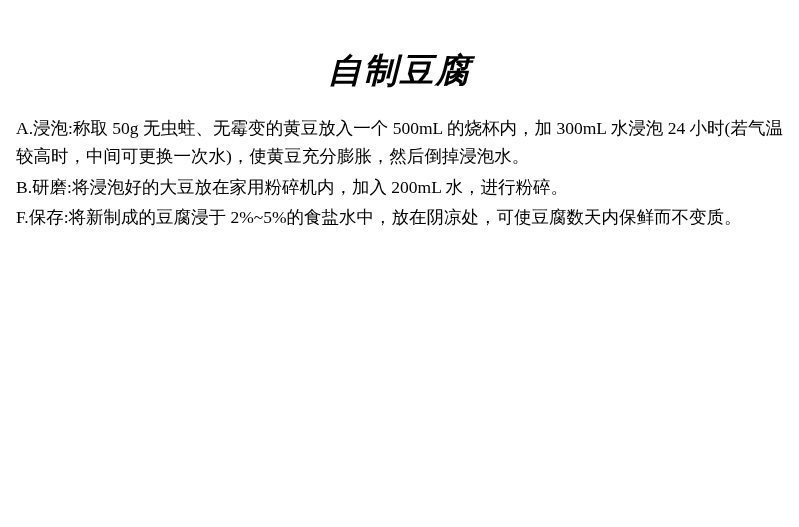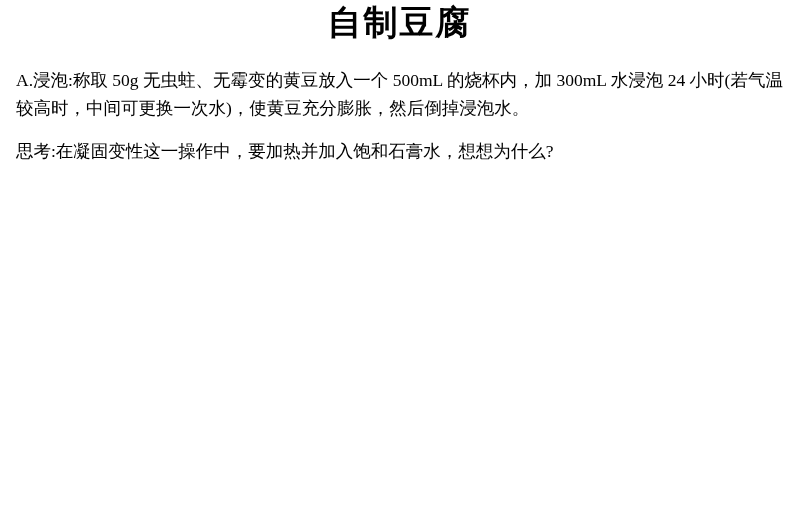--- a/index.html
+++ b/index.html
@@ -20,22 +20,24 @@
     box-sizing: border-box;
     padding: 0 16px;
     position: relative;
   }
   .doc-title {
     text-align: center;
     font-size: 34px;
     font-weight: bold;
     letter-spacing: 2px;
     margin: 0;
+    padding-top: 48px;
     padding-bottom: 18px;
     font-family: "Liberation Serif", "DejaVu Serif", serif;
+    font-style: italic;
   }
   .body-block {
     font-size: 17.5px;
     line-height: 1.62;
     text-align: justify;
     text-justify: inter-ideograph;
   }
   .para {
     margin: 2px 0 1px 0;
     text-indent: 0;
@@ -47,15 +49,16 @@
   }
 </style>
 </head>
 <body>
 
 <div class="page">
   <h1 class="doc-title">自制豆腐</h1>
 
   <div class="body-block">
     <p class="para">A.浸泡:称取 50g 无虫蛀、无霉变的黄豆放入一个 500mL 的烧杯内，加 300mL 水浸泡 24 小时(若气温较高时，中间可更换一次水)，使黄豆充分膨胀，然后倒掉浸泡水。</p>
-    <p class="question">思考:在凝固变性这一操作中，要加热并加入饱和石膏水，想想为什么?</p>
+    <p class="para">B.研磨:将浸泡好的大豆放在家用粉碎机内，加入 200mL 水，进行粉碎。</p>
+    <p class="para">F.保存:将新制成的豆腐浸于 2%~5%的食盐水中，放在阴凉处，可使豆腐数天内保鲜而不变质。</p>
   </div>
 </div>
 
 </body></html>

